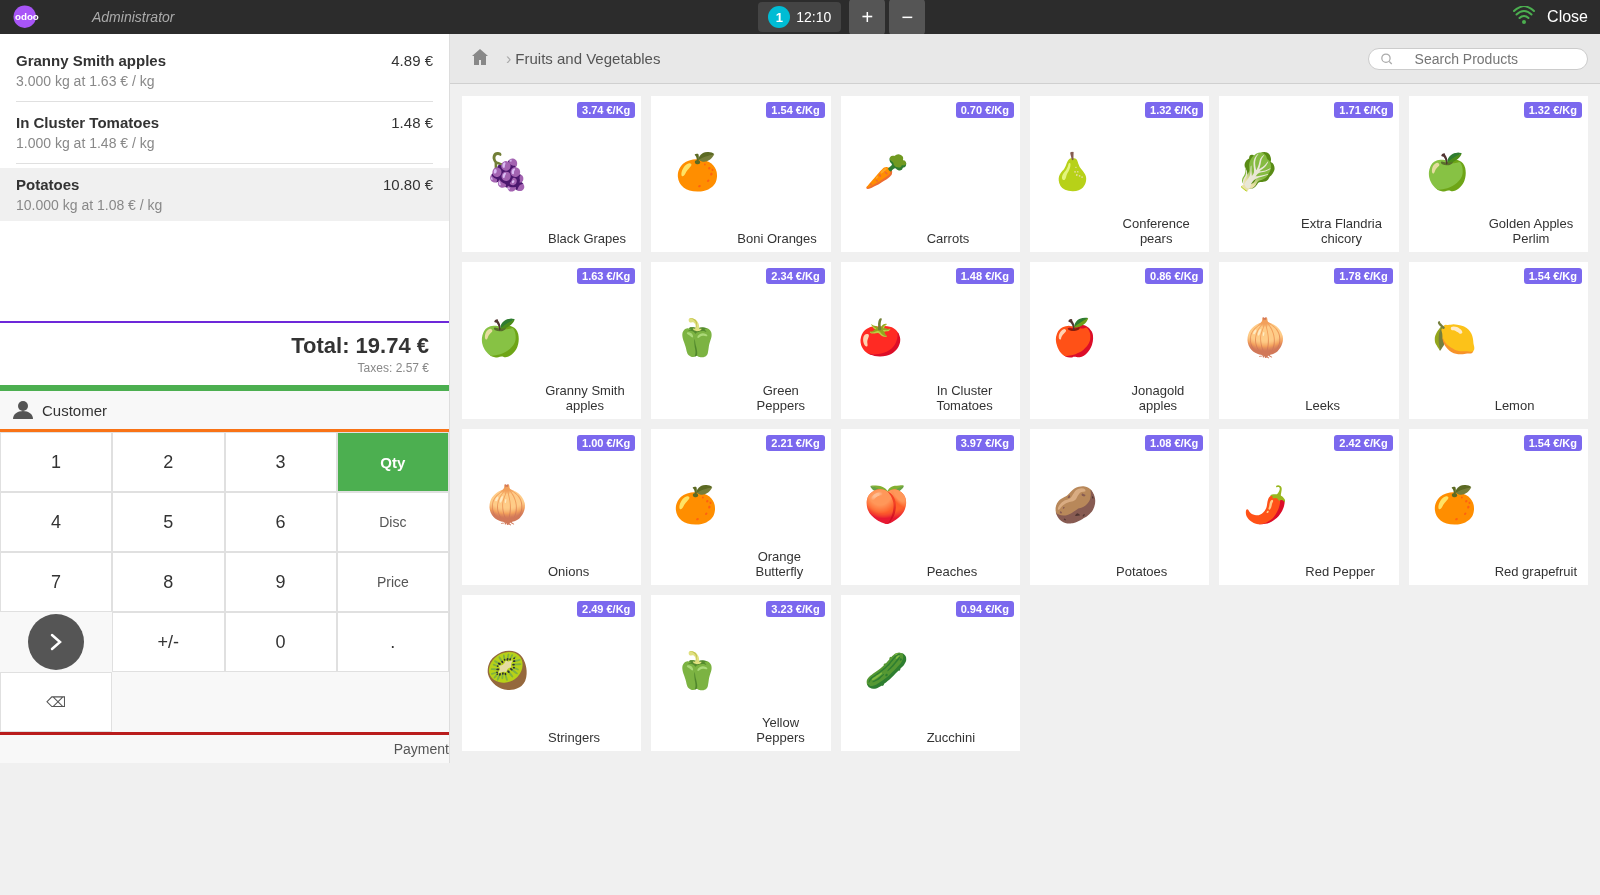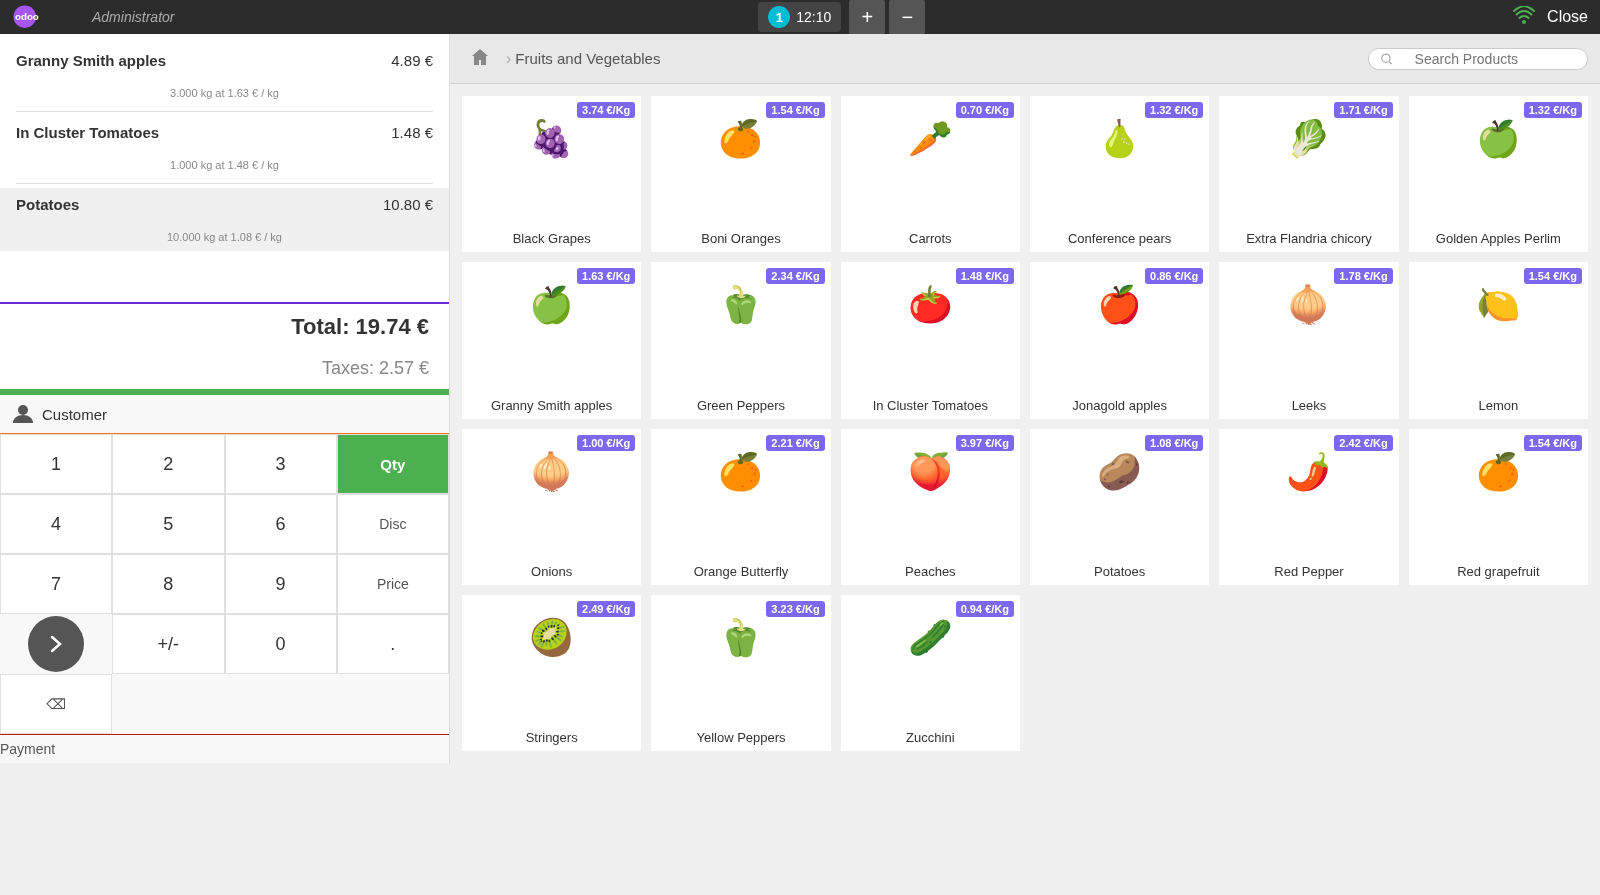--- a/index.html
+++ b/index.html
@@ -30,32 +30,32 @@
     #main { display: flex; height: 729px; }
 
     
     #left-panel { width: 450px; background: #fff; display: flex; flex-direction: column; border-right: 1px solid #ddd; flex-shrink: 0; }
     #order-list { flex: 1; padding: 10px 0; overflow-y: auto; }
     .order-item { padding: 8px 16px; cursor: pointer; }
     .order-item.selected { background: #f0f0f0; }
     .order-item-header { display: flex; justify-content: space-between; align-items: baseline; }
     .item-name { font-size: 15px; font-weight: 600; color: #333; }
     .item-price { font-size: 15px; color: #333; }
-    .item-detail { font-size: 11px; color: #888; margin-top: 18px; text-align: center; }
+    .item-detail { font-size: 14px; color: #888; margin-top: 4px; }
     .order-divider { border: none; border-top: 1px solid #e0e0e0; margin: 4px 16px; }
 
     #totals { text-align: right; padding: 10px 20px; border-top: 2px solid #6d28d9; }
     #total-line { font-size: 22px; font-weight: 700; color: #333; }
-    #tax-line { font-size: 18px; color: #888; margin-top: 18px; }
+    #tax-line { font-size: 12px; color: #888; margin-top: 2px; }
 
     #green-bar { height: 6px; background: #4caf50; }
 
     
     #numpad-area { background: #f8f8f8; padding: 0; }
-    #numpad-top { display: flex; align-items: center; padding: 8px 12px; border-bottom: 1px solid #f97316; }
+    #numpad-top { display: flex; align-items: center; padding: 8px 12px; border-bottom: 3px solid #f97316; }
     #customer-btn { display:flex; align-items:center; gap:8px; background:none; border:none; cursor:pointer; font-size:15px; color:#333; flex:1; }
     #numpad-grid { display: grid; grid-template-columns: repeat(4, 1fr); gap: 0; }
     .numpad-btn {
       background: #fff; border: 1px solid #e0e0e0; color: #333; font-size: 18px;
       height: 60px; cursor: pointer; display: flex; align-items: center; justify-content: center;
       font-weight: 400;
     }
     .numpad-btn.action { background: #fff; color: #555; font-size: 14px; font-weight: 500; }
     .numpad-btn.qty { background: #4caf50; color: #fff; font-weight: 600; font-size: 15px; }
     #payment-circle { width:56px; height:56px; border-radius:50%; background:#555; color:#fff; border:none; cursor:pointer; display:flex; align-items:center; justify-content:center; font-size:22px; margin: auto; }
@@ -65,21 +65,21 @@
     #breadcrumb-bar { display:flex; align-items:center; height:50px; background:#e8e8e8; padding: 0 12px; border-bottom:1px solid #d0d0d0; }
     #home-icon-btn { background:none; border:none; cursor:pointer; padding:4px 8px; margin-right:4px; }
     #breadcrumb-cat { font-size:15px; color:#555; }
     #search-box { margin-left:auto; display:flex; align-items:center; background:#fff; border:1px solid #ccc; border-radius:20px; padding: 2px 12px; gap:22px; width:220px; }
     #search-input { border:none; outline:none; font-size:14px; color:#555; width:100%; background:transparent; }
 
     
     #product-grid { flex:1; padding:12px; display:grid; grid-template-columns: repeat(6, 1fr); gap:10px; overflow-y:auto; }
     .product-card {
       background:#fff; border-radius:0; cursor:pointer; position:relative;
-      display:flex; flex-direction:column; align-items:center; padding:8px 6px 6px;
+      display:flex; flex-direction:row; align-items:center; padding:8px 6px 6px;
       min-height:130px;
     }
     .price-badge {
       position:absolute; top:6px; right:6px; background:#7b68ee; color:#fff;
       font-size:11px; font-weight:600; border-radius:3px; padding:2px 5px;
     }
     .product-img-area { width:80px; height:70px; display:flex; align-items:center; justify-content:center; margin-bottom:6px; }
     .product-img-placeholder { font-size:36px; }
     .product-name { font-size:13px; color:#333; text-align:center; margin-top:auto; }
   </style>
@@ -179,21 +179,21 @@
             <svg width="18" height="18" viewBox="0 0 18 18" fill="white">
               <path d="M5 2l8 7-8 7" stroke="white" stroke-width="2.5" fill="none" stroke-linecap="round"></path>
             </svg>
           </div>
         </button>
         <button class="numpad-btn">+/-</button>
         <button class="numpad-btn">0</button>
         <button class="numpad-btn">.</button>
       <button class="numpad-btn action">⌫</button>
         </div>
-      <div style="display:flex; justify-content:flex-start; padding: 6px 0; background:#f8f8f8; border-top:1px solid #b91c1c;">
+      <div style="display:flex; justify-content:flex-end; padding: 6px 0; background:#f8f8f8; border-top:3px solid #b91c1c;">
         <span style="font-size:14px; color:#555;">Payment</span>
       </div>
     </div>
   </div>
 
   <div id="right-panel">
     <div id="breadcrumb-bar">
       <button id="home-icon-btn">
         <svg width="20" height="20" viewBox="0 0 20 20" fill="#888">
           <path d="M10 2L2 9h2v9h5v-5h2v5h5V9h2L10 2z"></path>

